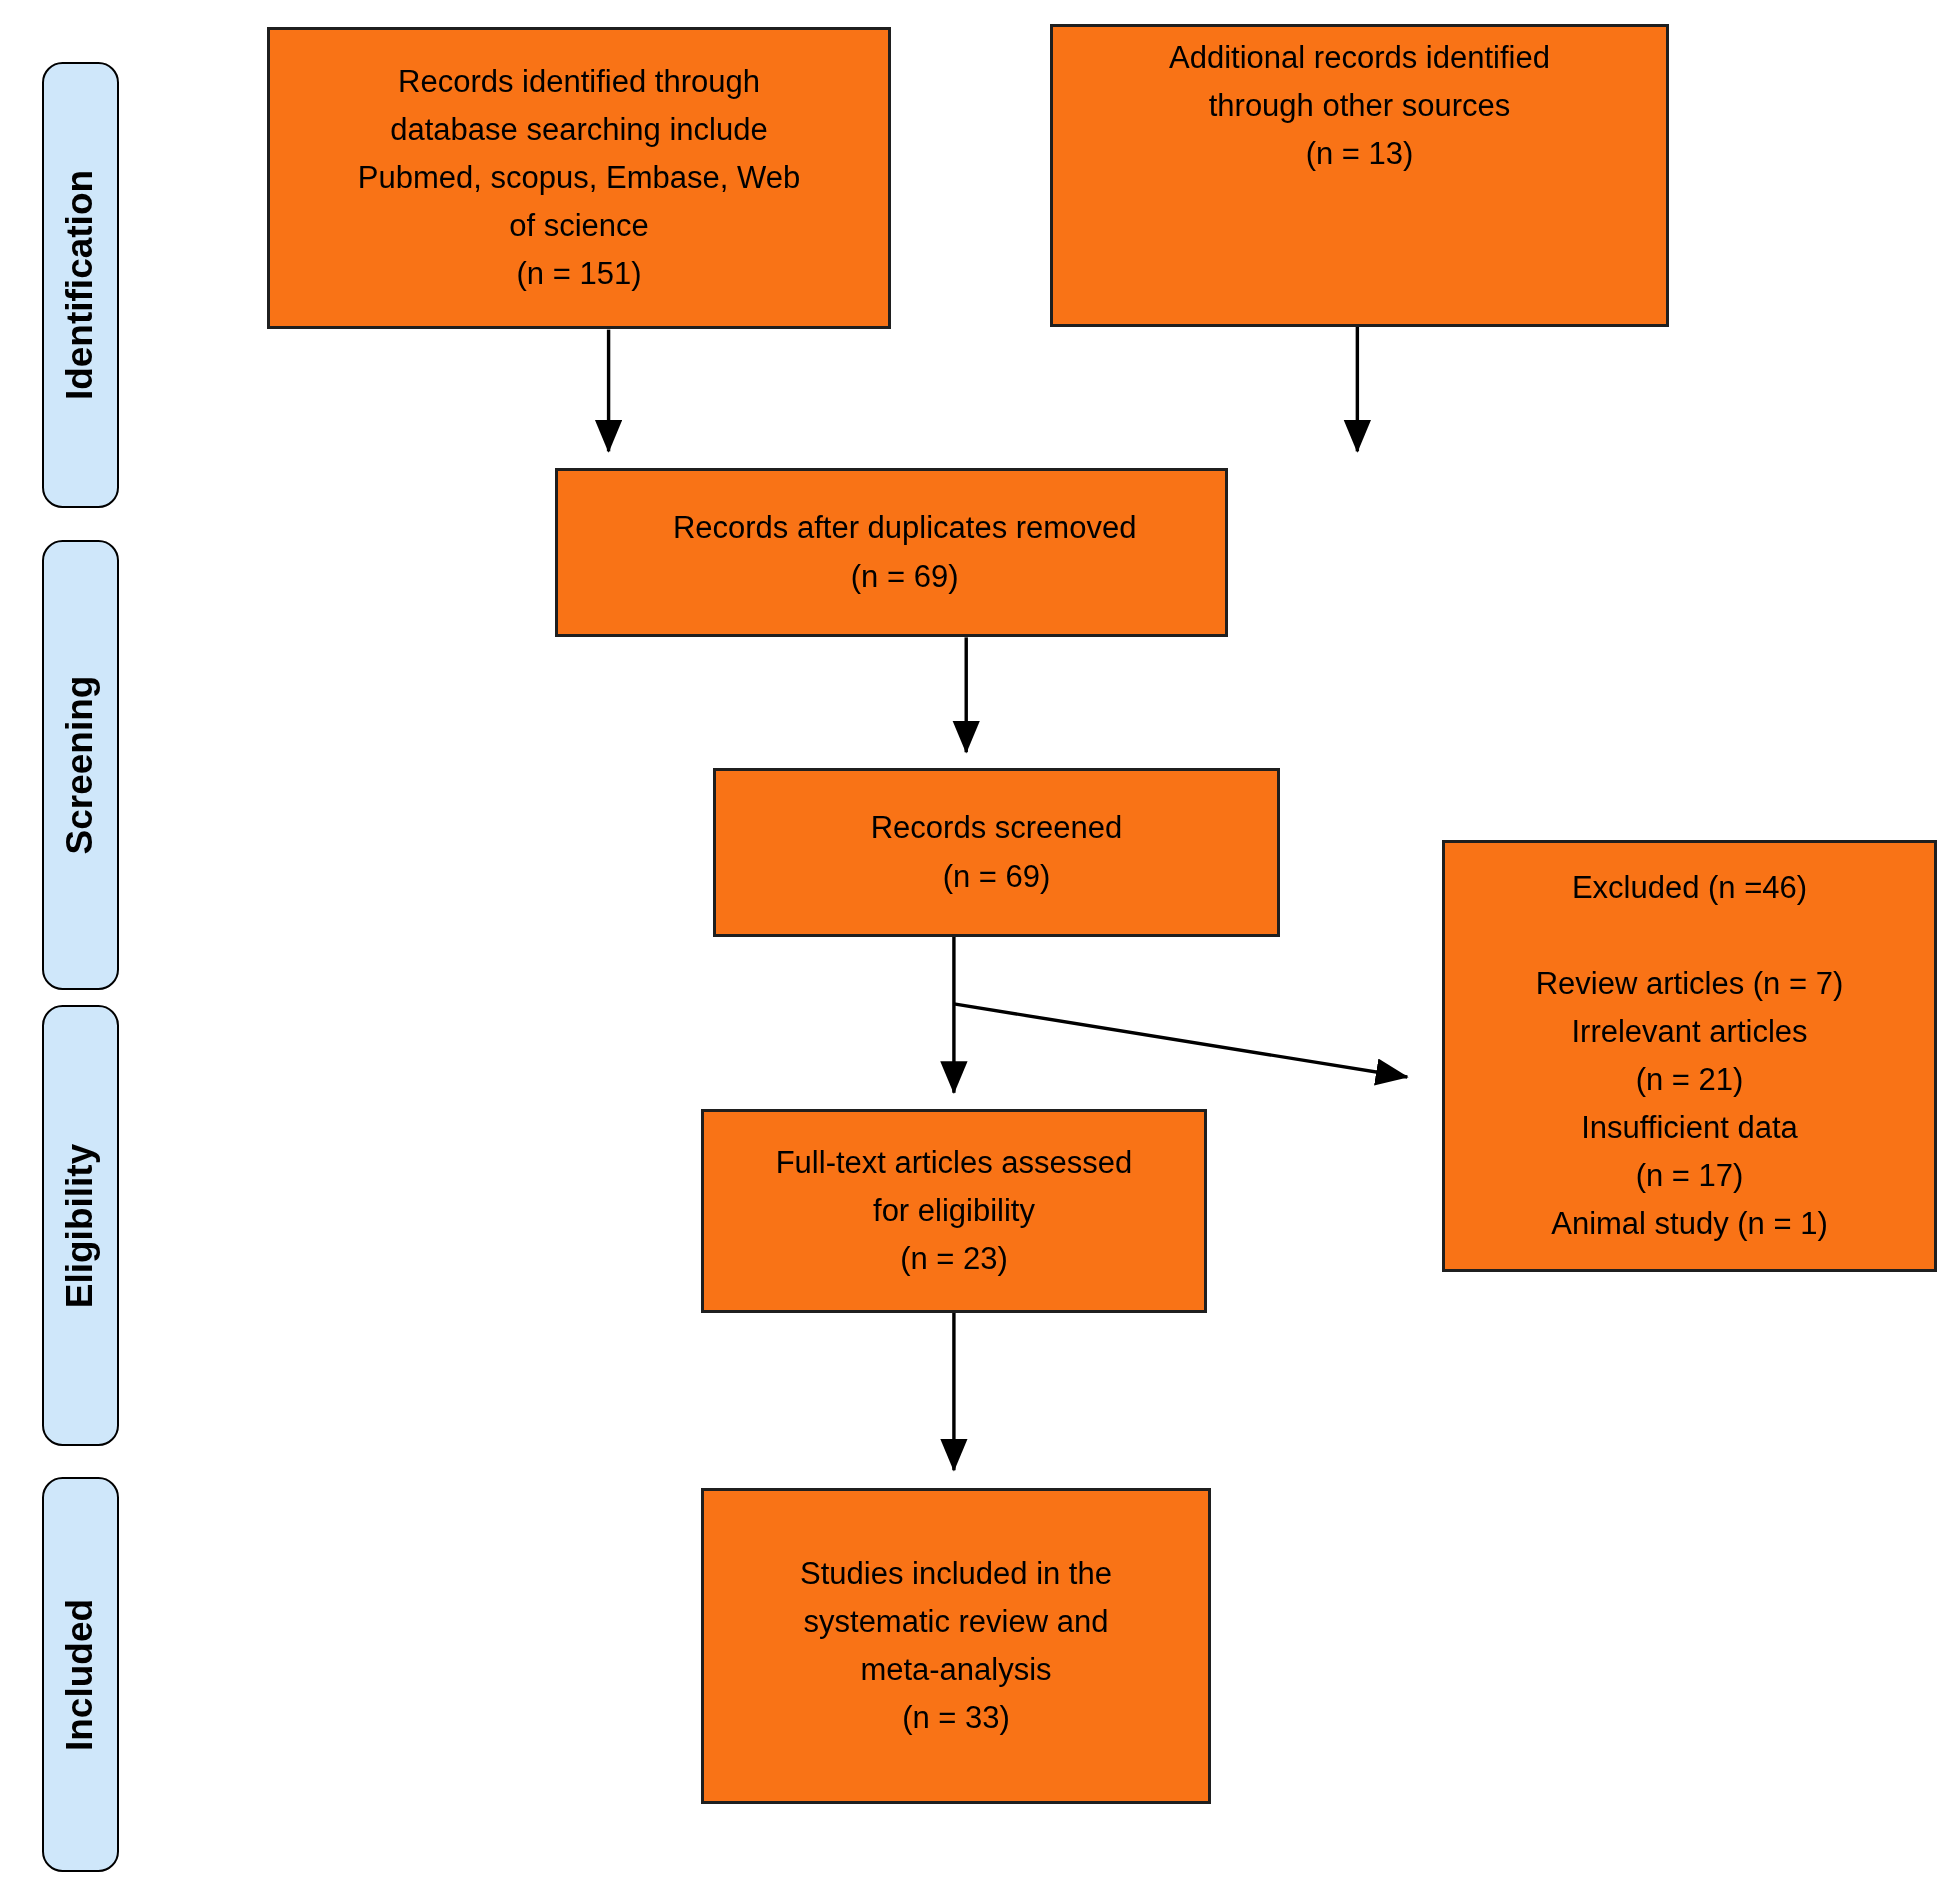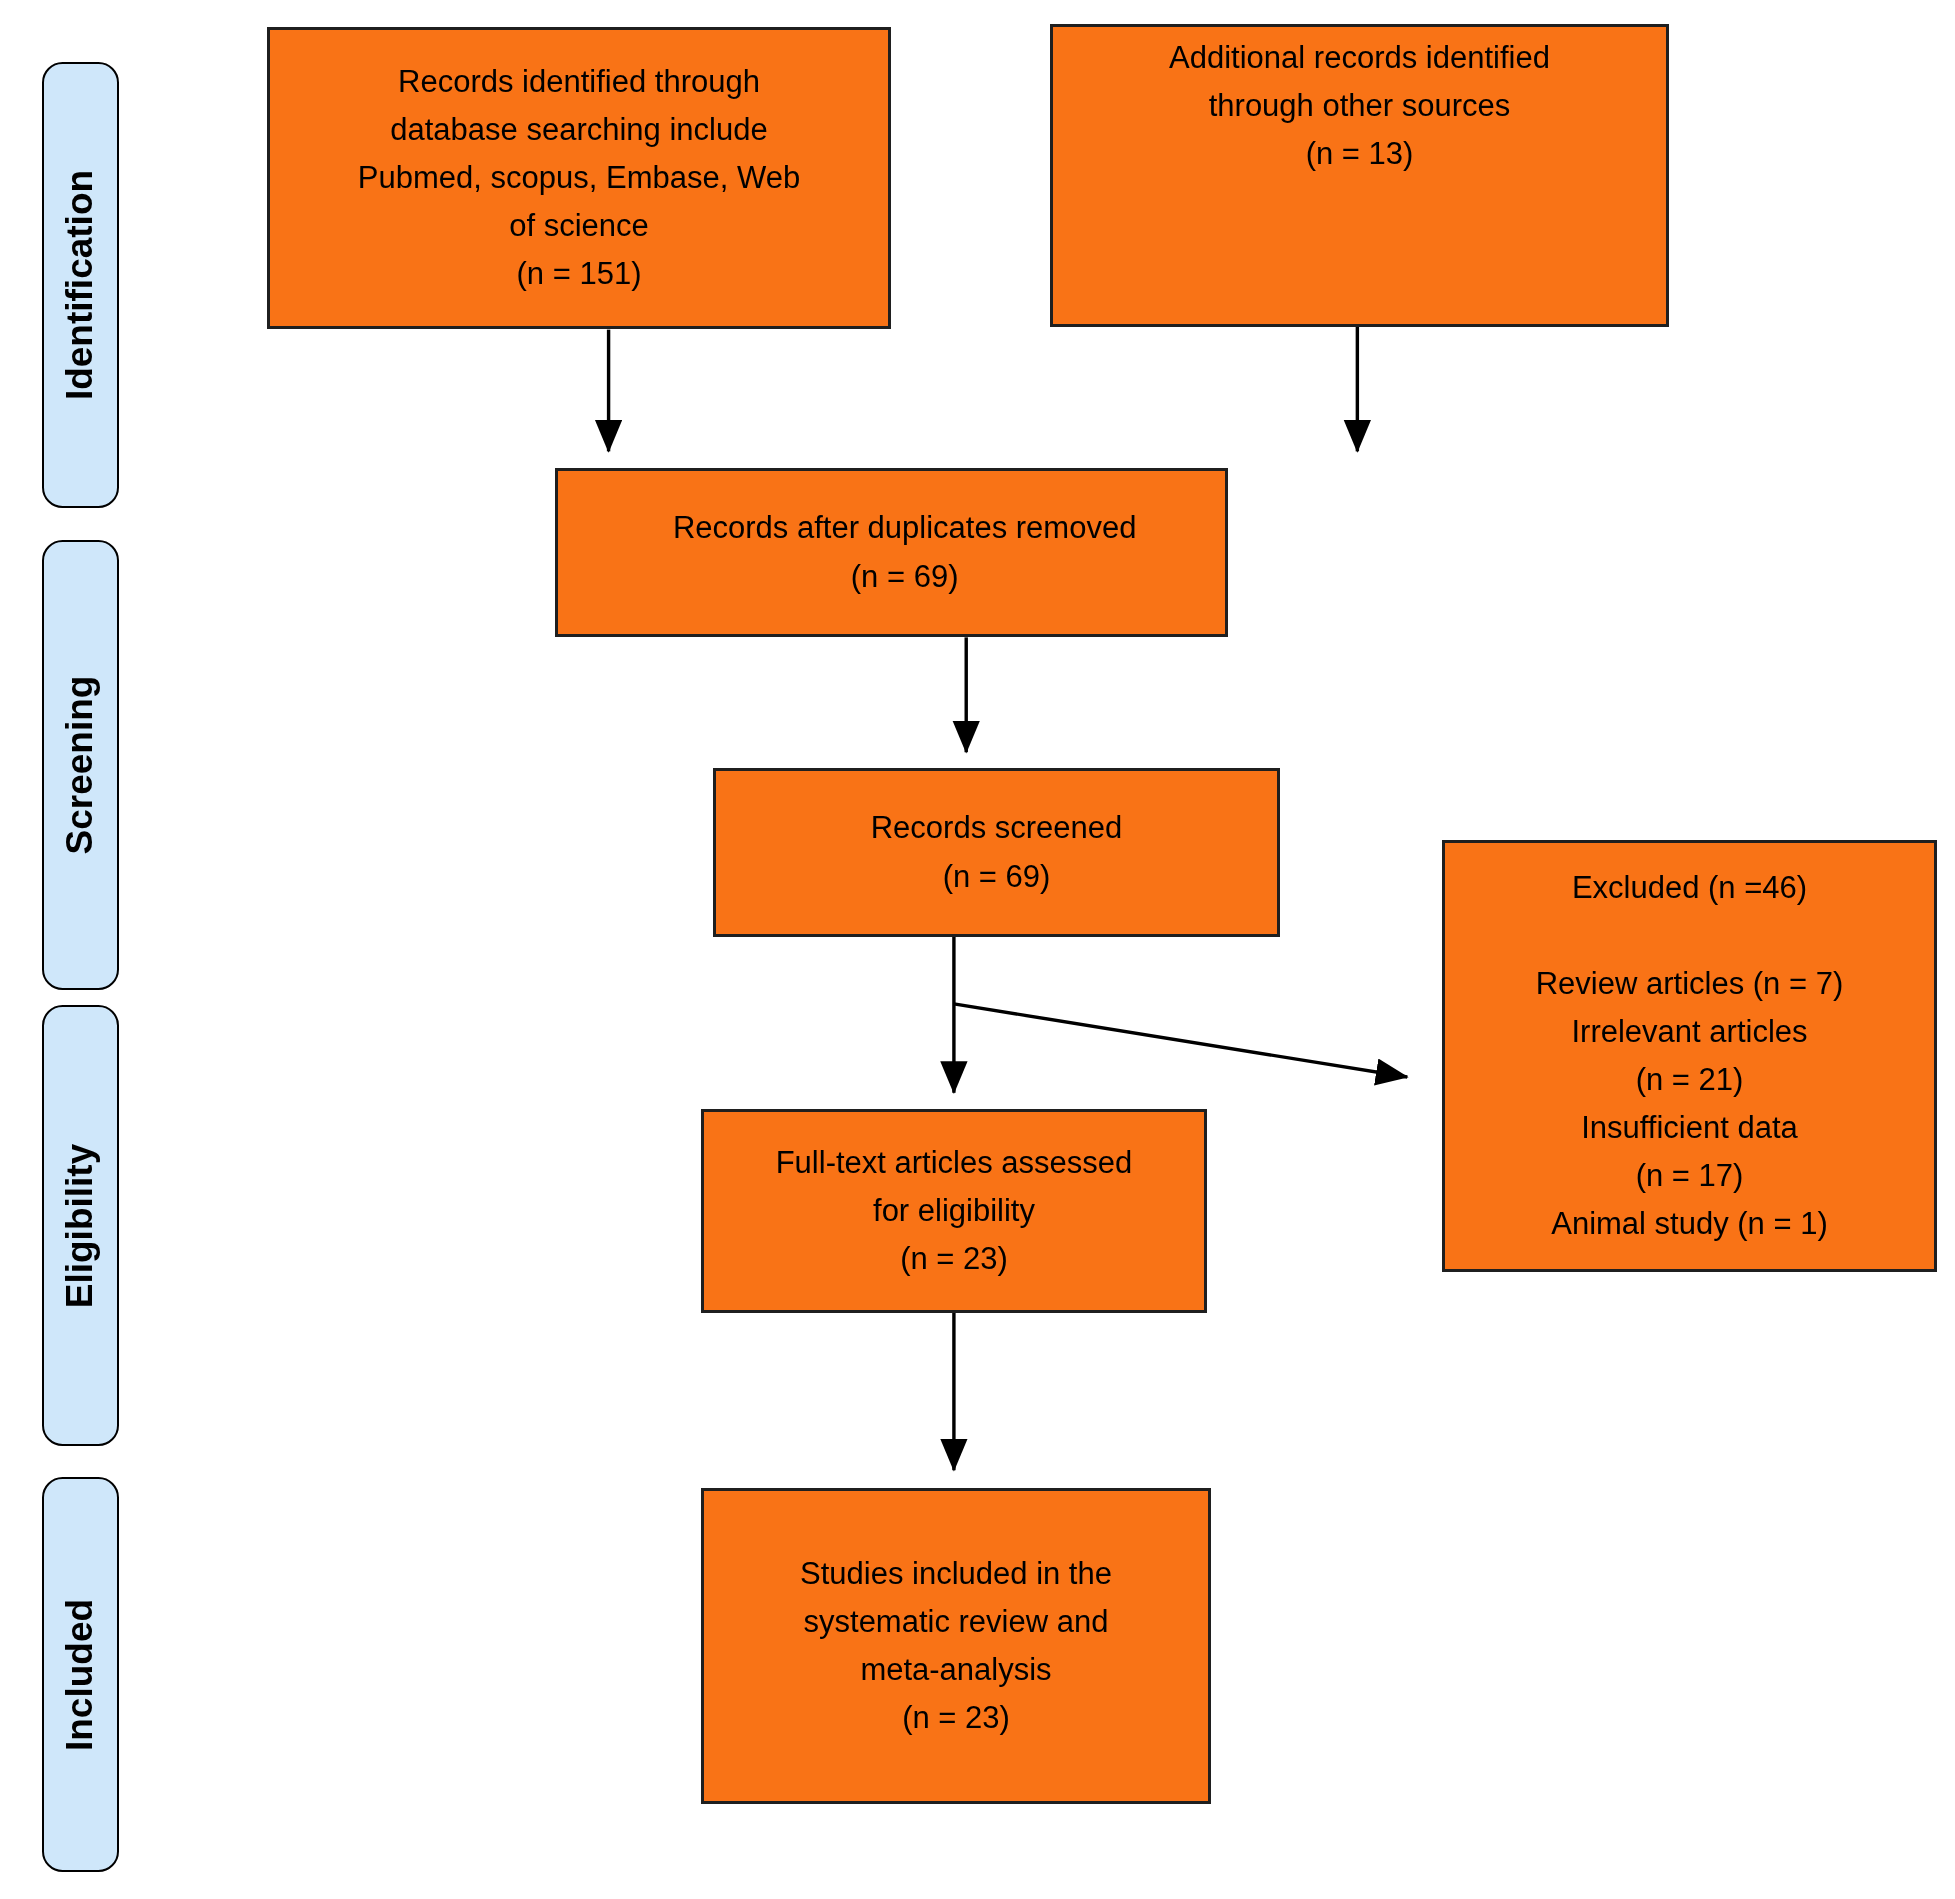--- a/index.html
+++ b/index.html
@@ -114,16 +114,16 @@
 (n = 17)
 Animal study (n = 1)</div>
 
   <div class="fbox" style="left:701px; top:1109px; width:506px; height:204px;">Full-text articles assessed
 for eligibility
 (n = 23)</div>
 
   <div class="fbox" style="left:701px; top:1488px; width:510px; height:316px;">Studies included in the
 systematic review and
 meta-analysis
-(n = 23)</div>
+(n = 33)</div>
 
 </div>
 
 
 </body></html>

